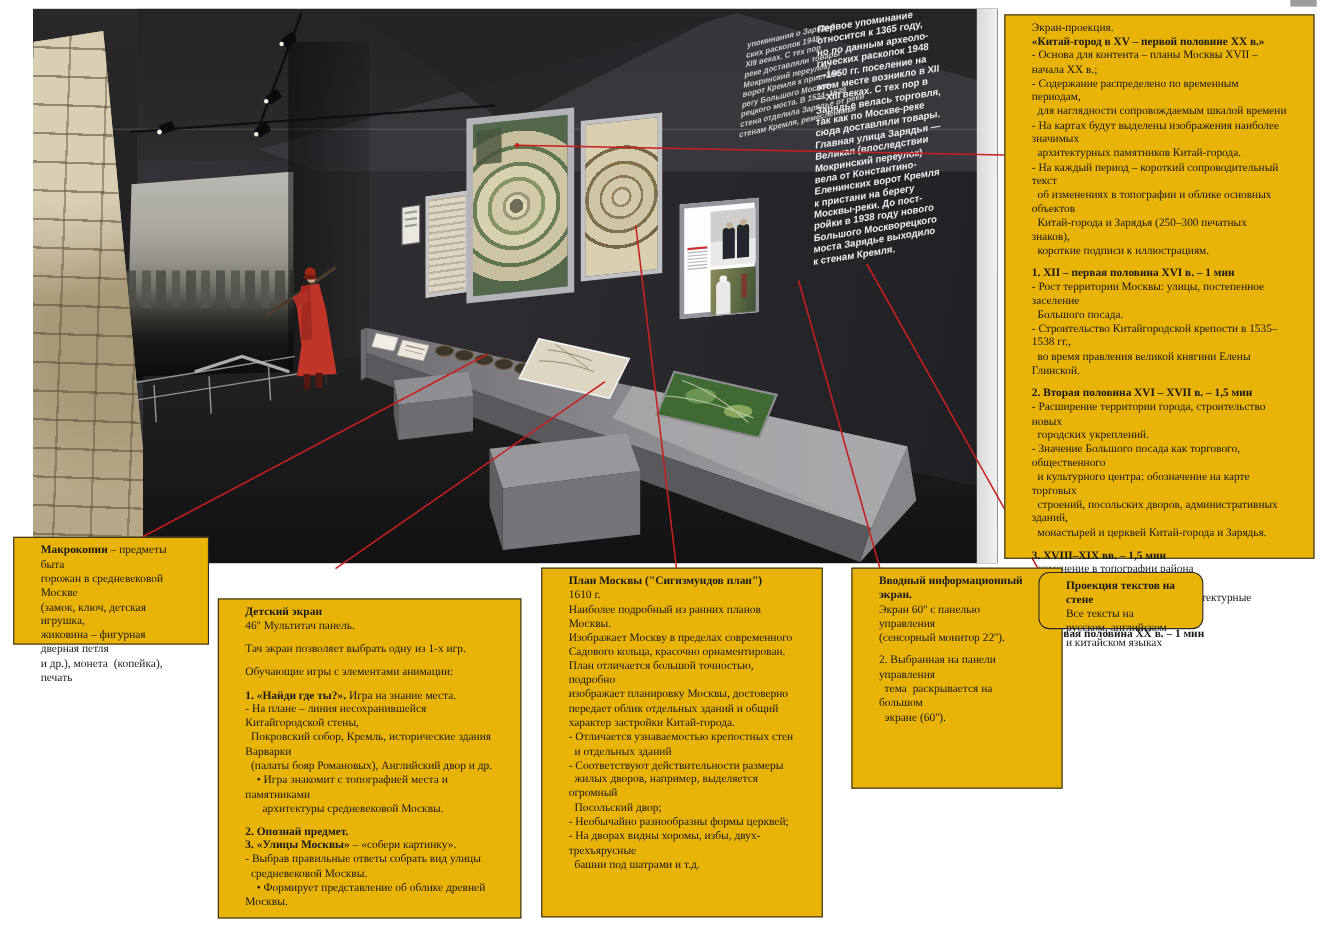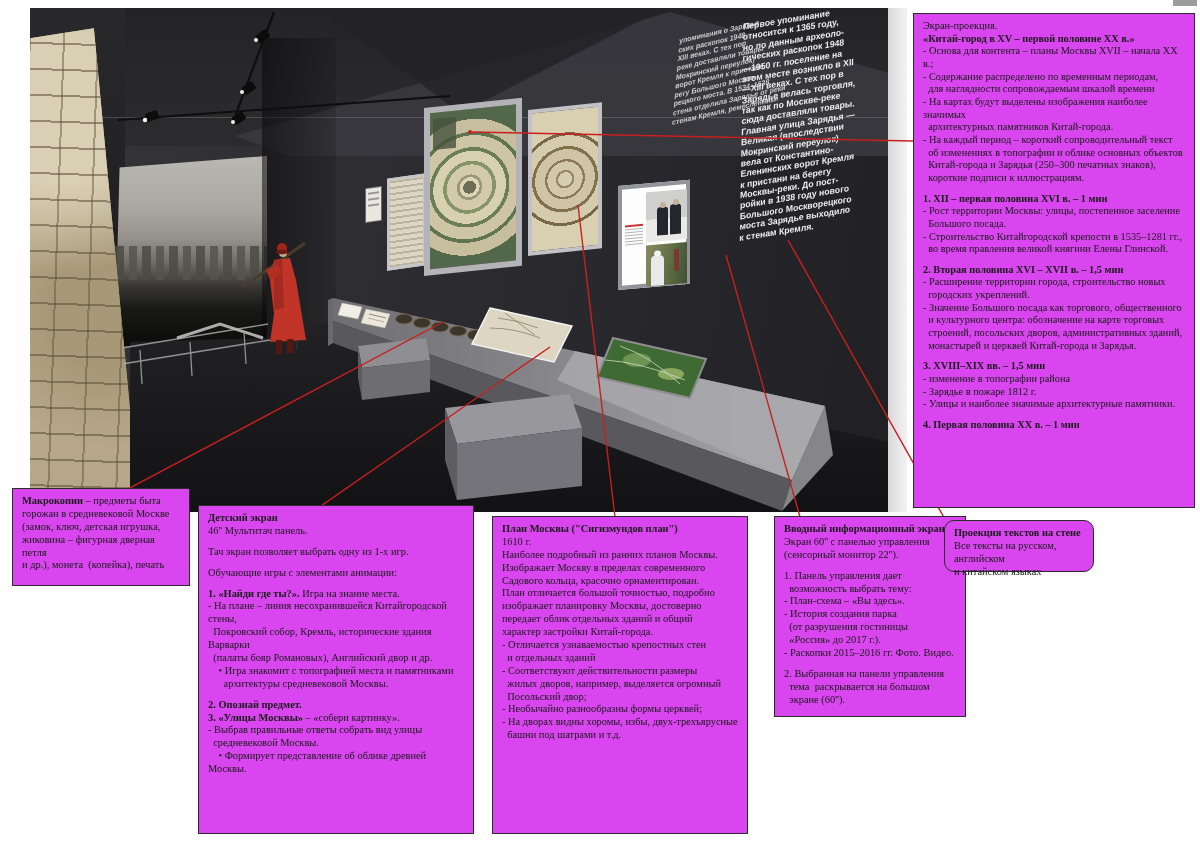--- a/index.html
+++ b/index.html
@@ -66,29 +66,29 @@
      transform:rotate(-9deg) skewX(-10deg);transform-origin:center;
      font-family:"Liberation Sans", sans-serif;font-weight:bold;font-size:8.8px;line-height:1.18;
      color:#ededed;white-space:pre-wrap;}
   .wallTextL{position:absolute;left:640px;top:20px;width:118px;height:175px;
      transform:rotate(-13deg) skewX(-18deg);transform-origin:center;
      font-family:"Liberation Sans", sans-serif;font-weight:bold;font-size:7.2px;line-height:1.2;
      color:#d8d8d8;opacity:.92;white-space:pre-wrap;}
   
   svg.connectors{position:absolute;left:0;top:0;z-index:5;pointer-events:none;}
   
-  .abox{position:absolute;background:#d946ef;border:1.6px solid #2b2b2b;box-sizing:border-box;
-        padding:6px 9px 7px;z-index:6;font-size:10.4px;line-height:1.24;}
+  .abox{position:absolute;background:#eab308;border:1.6px solid #2b2b2b;box-sizing:border-box;
+        padding:6px 24px 7px;z-index:6;font-size:10.4px;line-height:1.24;}
   .abox .p{margin:0 0 8px;white-space:pre-wrap;}
   .abox .p:last-child{margin-bottom:0;}
   .abox .tight{margin-bottom:0;}
   .abox b{font-weight:bold;}
   .boxRight{left:913px;top:13px;width:282px;height:495px;font-size:10.3px;line-height:1.23;}
   .boxMacro{left:12px;top:488px;width:178px;height:98px;}
-  .boxChildren{left:198px;top:505px;width:276px;height:329px;}
+  .boxChildren{left:198px;top:544px;width:276px;height:291px;}
   .boxPlan{left:492px;top:516px;width:256px;height:318px;}
   .boxIntro{left:758px;top:516px;width:192px;height:201px;margin-left:16px;}
   .boxProjection{left:944px;top:520px;width:150px;height:52px;border-radius:10px;}
   .cornerArtifact{position:absolute;left:1173px;top:0;width:24px;height:6px;background:#9c9c9c;}
 </style>
 </head>
 <body>
 
 <div class="page">
 
@@ -286,21 +286,21 @@
   для наглядности сопровождаемым шкалой времени
 - На картах будут выделены изображения наиболее значимых
   архитектурных памятников Китай-города.
 - На каждый период – короткий сопроводительный текст
   об изменениях в топографии и облике основных объектов
   Китай-города и Зарядья (250–300 печатных знаков),
   короткие подписи к иллюстрациям.</div>
     <div class="p tight"><b>1. XII – первая половина XVI в. – 1 мин</b></div>
     <div class="p">- Рост территории Москвы: улицы, постепенное заселение
   Большого посада.
-- Строительство Китайгородской крепости в 1535–1281 гг.,
+- Строительство Китайгородской крепости в 1535–1538 гг.,
   во время правления великой княгини Елены Глинской.</div>
     <div class="p tight"><b>2. Вторая половина XVI – XVII в. – 1,5 мин</b></div>
     <div class="p">- Расширение территории города, строительство новых
   городских укреплений.
 - Значение Большого посада как торгового, общественного
   и культурного центра: обозначение на карте торговых
   строений, посольских дворов, административных зданий,
   монастырей и церквей Китай-города и Зарядья.</div>
     <div class="p tight"><b>3. XVIII–XIX вв. – 1,5 мин</b></div>
     <div class="p">- изменение в топографии района
@@ -352,27 +352,20 @@
   Посольский двор;
 - Необычайно разнообразны формы церквей;
 - На дворах видны хоромы, избы, двух-трехъярусные
   башни под шатрами и т.д.</div>
   </div>
 
   <div class="abox boxIntro">
     <div class="p tight"><b>Вводный информационный экран.</b></div>
     <div class="p">Экран 60'' с панелью управления
 (сенсорный монитор 22'').</div>
-    <div class="p">1. Панель управления дает
-  возможность выбрать тему:
-- План-схема – «Вы здесь».
-- История создания парка
-  (от разрушения гостиницы
-  «Россия» до 2017 г.).
-- Раскопки 2015–2016 гг. Фото. Видео.</div>
     <div class="p">2. Выбранная на панели управления
   тема  раскрывается на большом
   экране (60'').</div>
   </div>
 
   <div class="abox boxProjection">
     <div class="p tight"><b>Проекция текстов на стене</b></div>
     <div class="p">Все тексты на русском, английском
 и китайском языках</div>
   </div>

